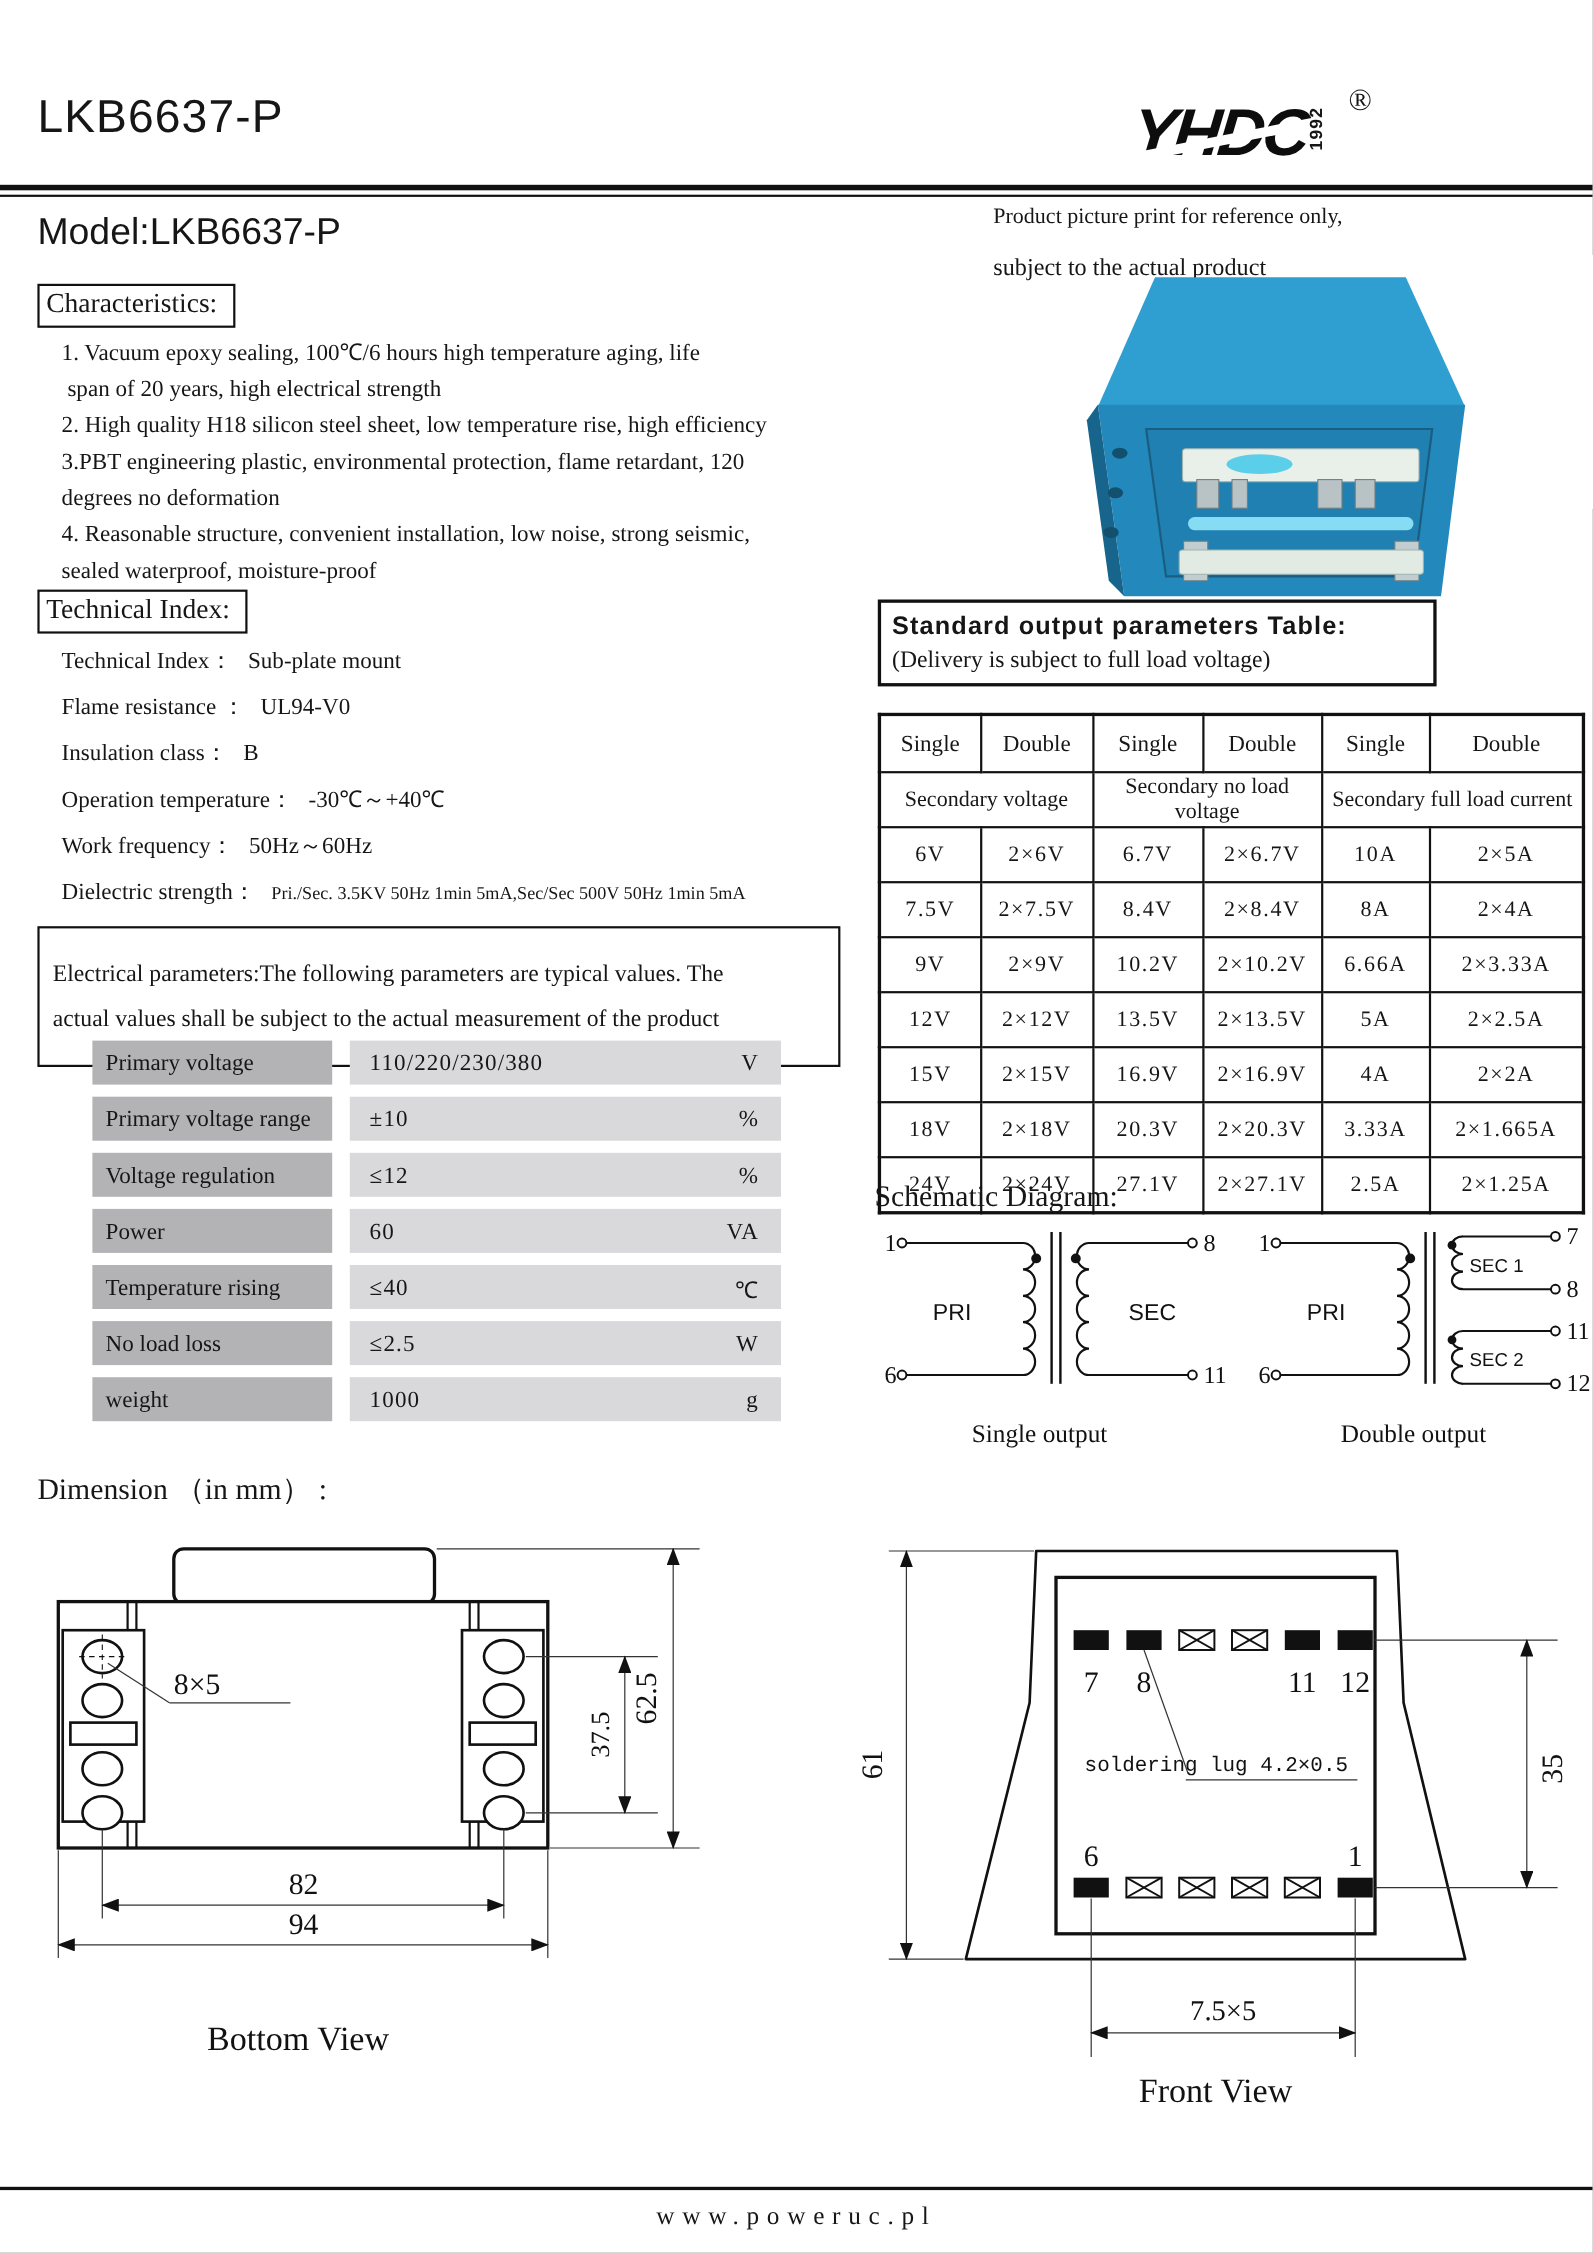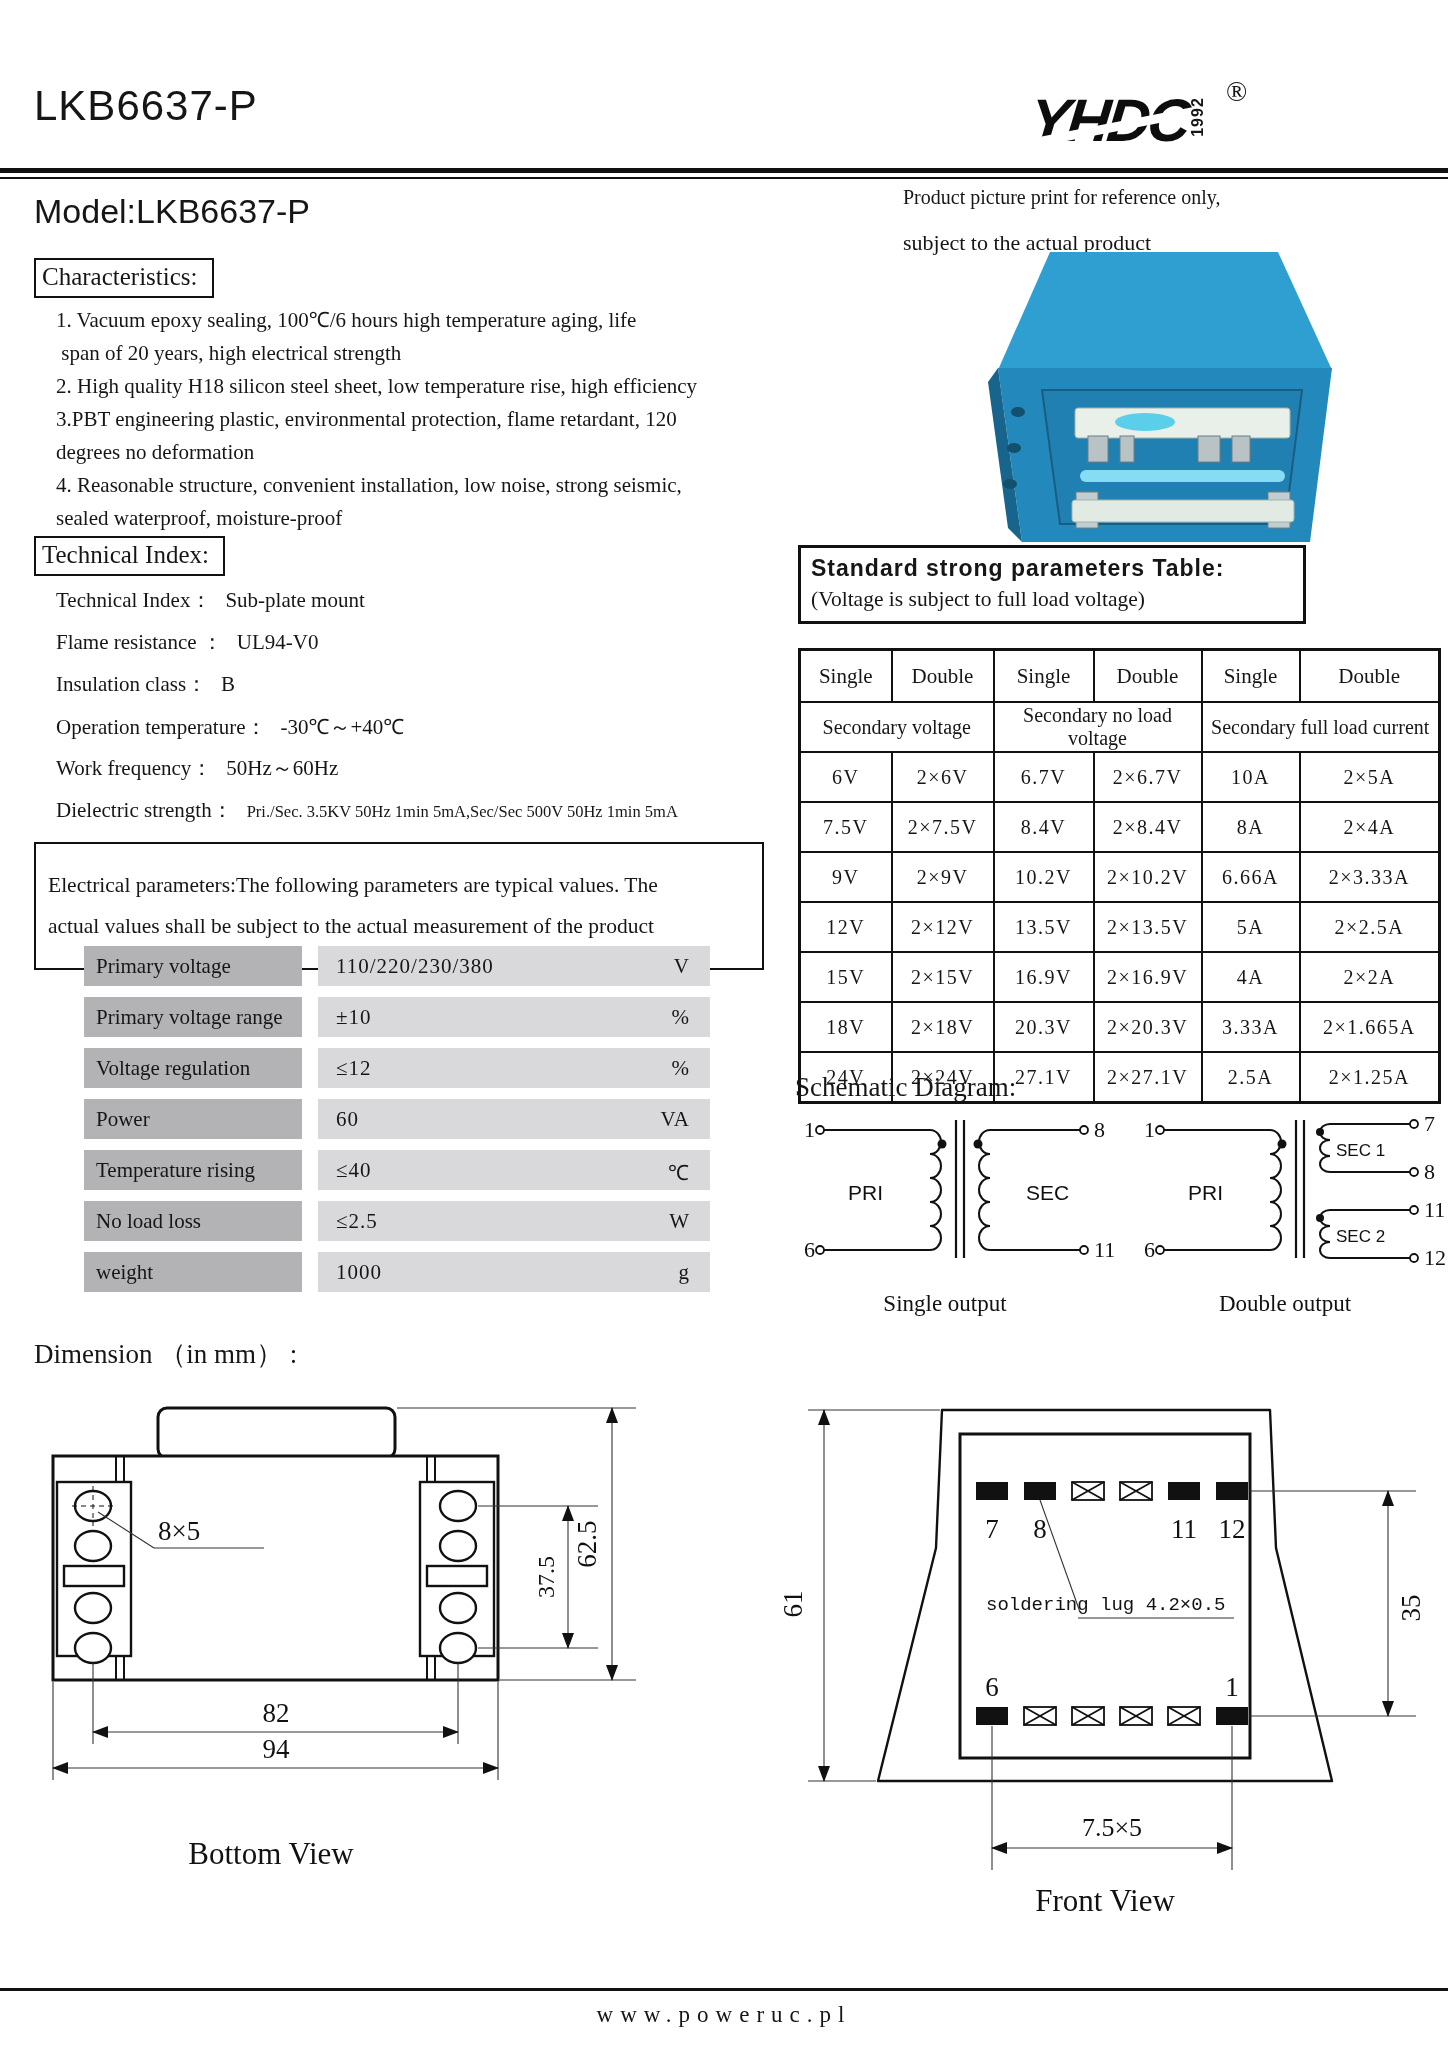--- a/index.html
+++ b/index.html
@@ -160,22 +160,22 @@
     <rect x="100" y="220" width="205" height="12" rx="6" fill="#86dcf2"></rect>
     <rect x="96" y="242" width="22" height="36" fill="#c2cdd0" stroke="#6e7f84"></rect>
     <rect x="288" y="242" width="22" height="36" fill="#c2cdd0" stroke="#6e7f84"></rect>
     <rect x="92" y="250" width="222" height="22" rx="3" fill="#e2eae4" stroke="#9fb3ae"></rect>
     <ellipse cx="38" cy="162" rx="7" ry="5" fill="#12506e"></ellipse>
     <ellipse cx="34" cy="198" rx="7" ry="5" fill="#12506e"></ellipse>
     <ellipse cx="30" cy="234" rx="7" ry="5" fill="#12506e"></ellipse>
   </svg>
 
   <div class="abs std-box">
-    <div class="std-title">Standard strong parameters Table:</div>
-    <div class="std-sub">(Voltage is subject to full load voltage)</div>
+    <div class="std-title">Standard output parameters Table:</div>
+    <div class="std-sub">(Delivery is subject to full load voltage)</div>
   </div>
 
   <table class="abs out-table">
     <colgroup>
         <col style="width:92px">
         <col style="width:102px">
         <col style="width:100px">
         <col style="width:108px">
         <col style="width:98px">
         <col style="width:140px">

